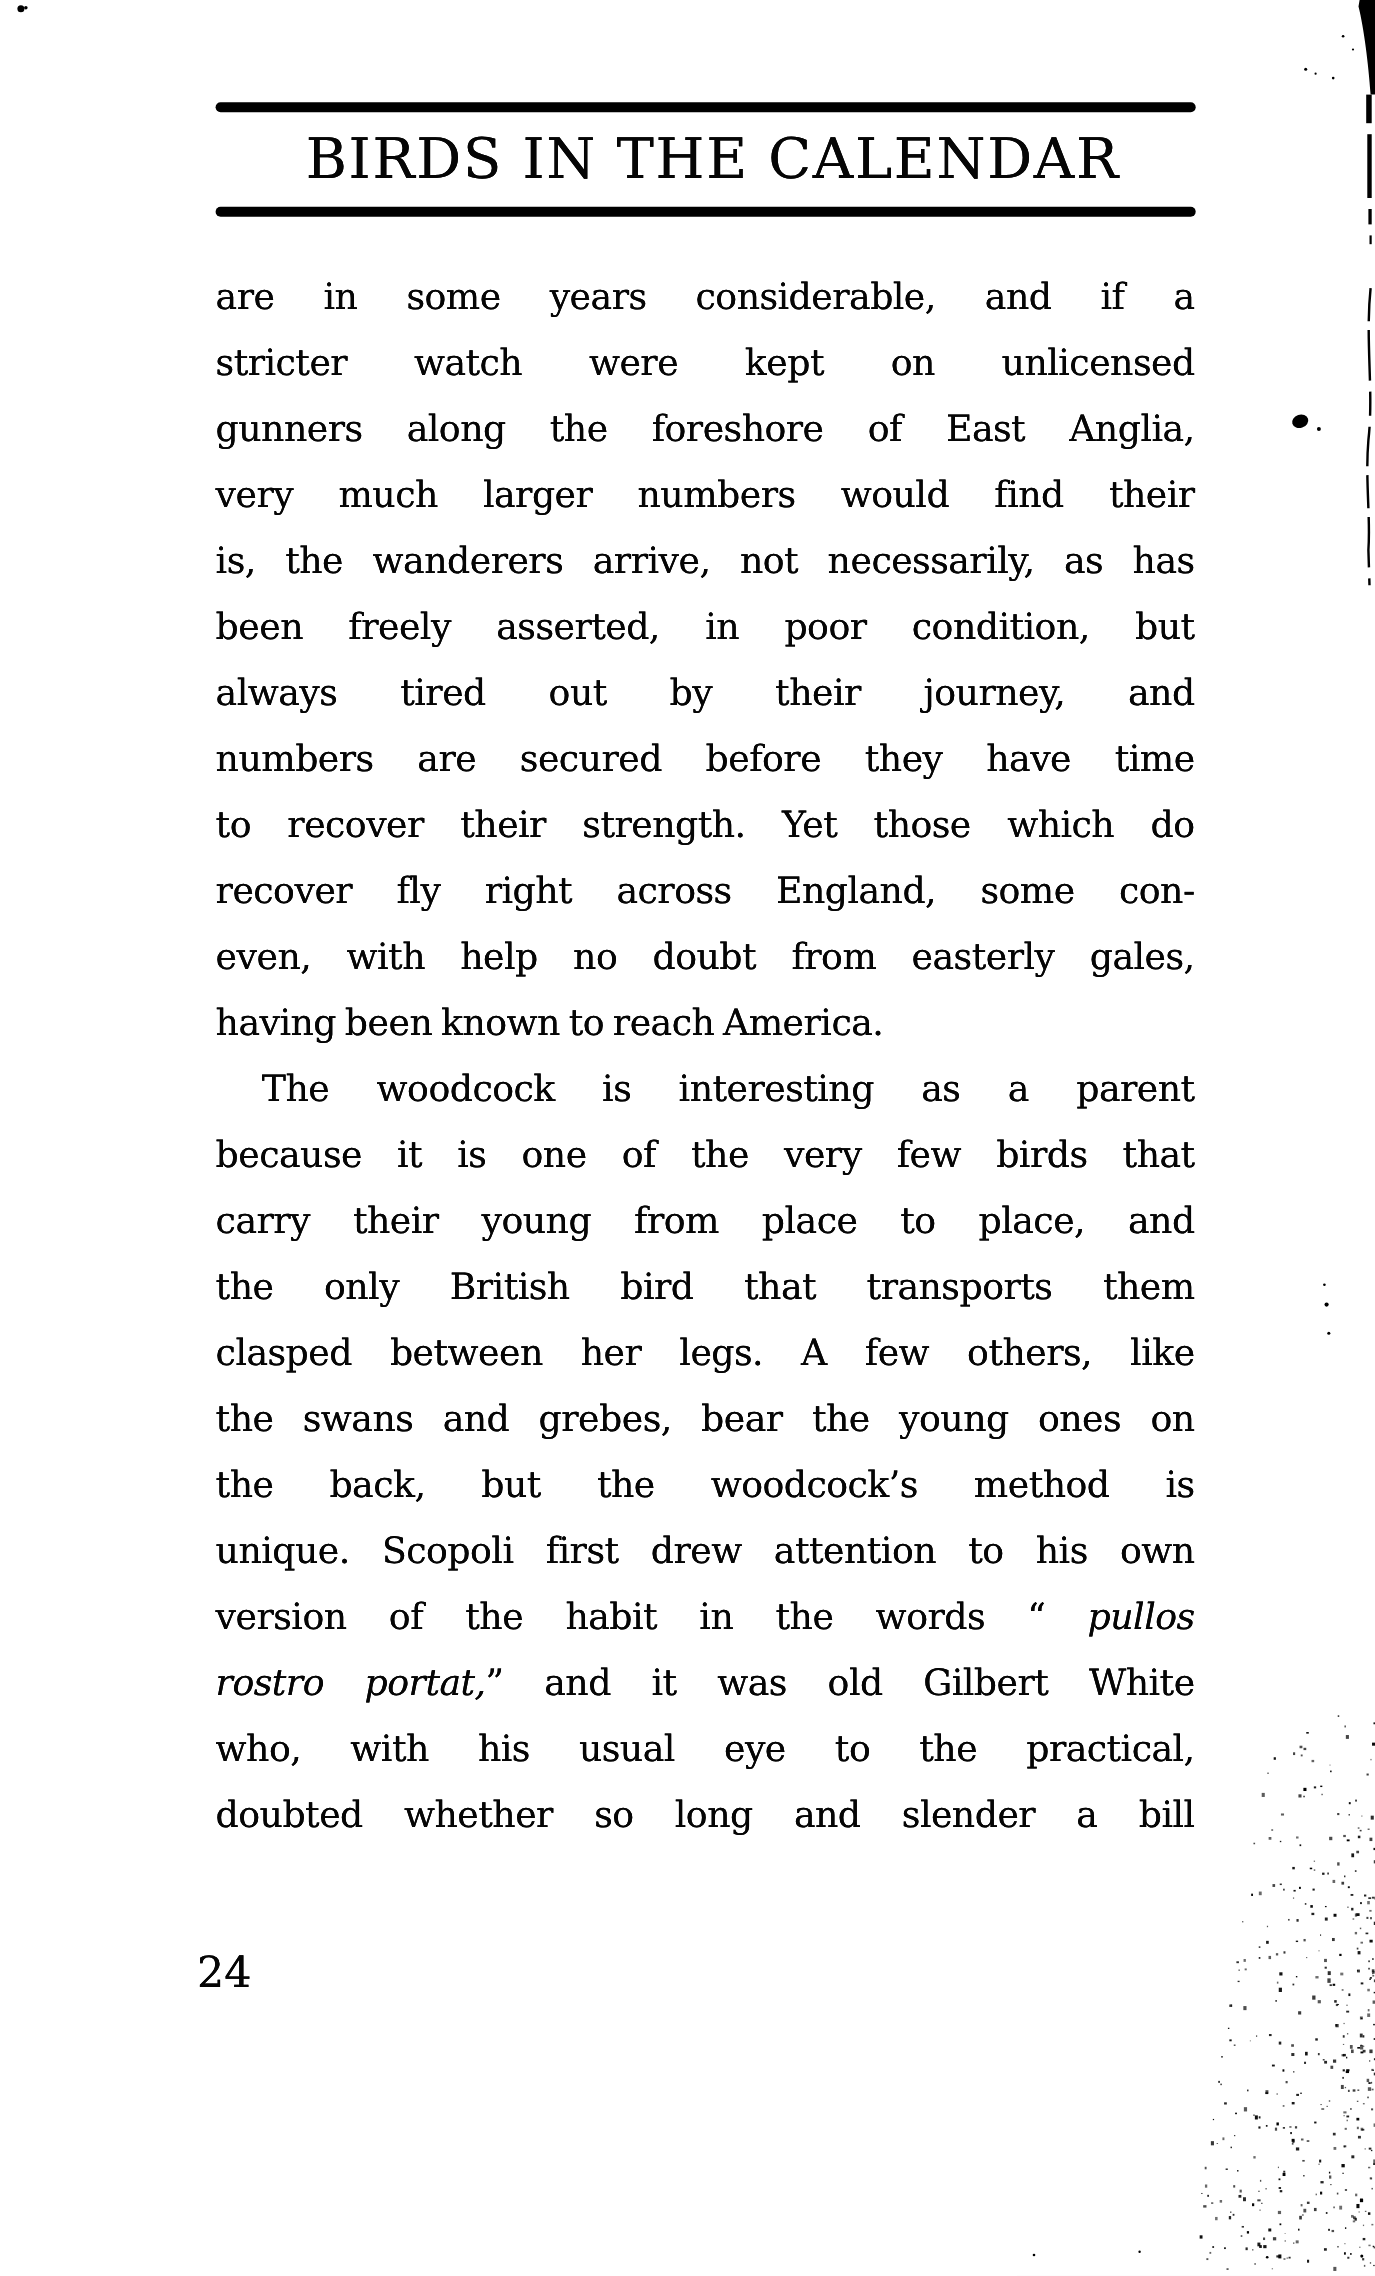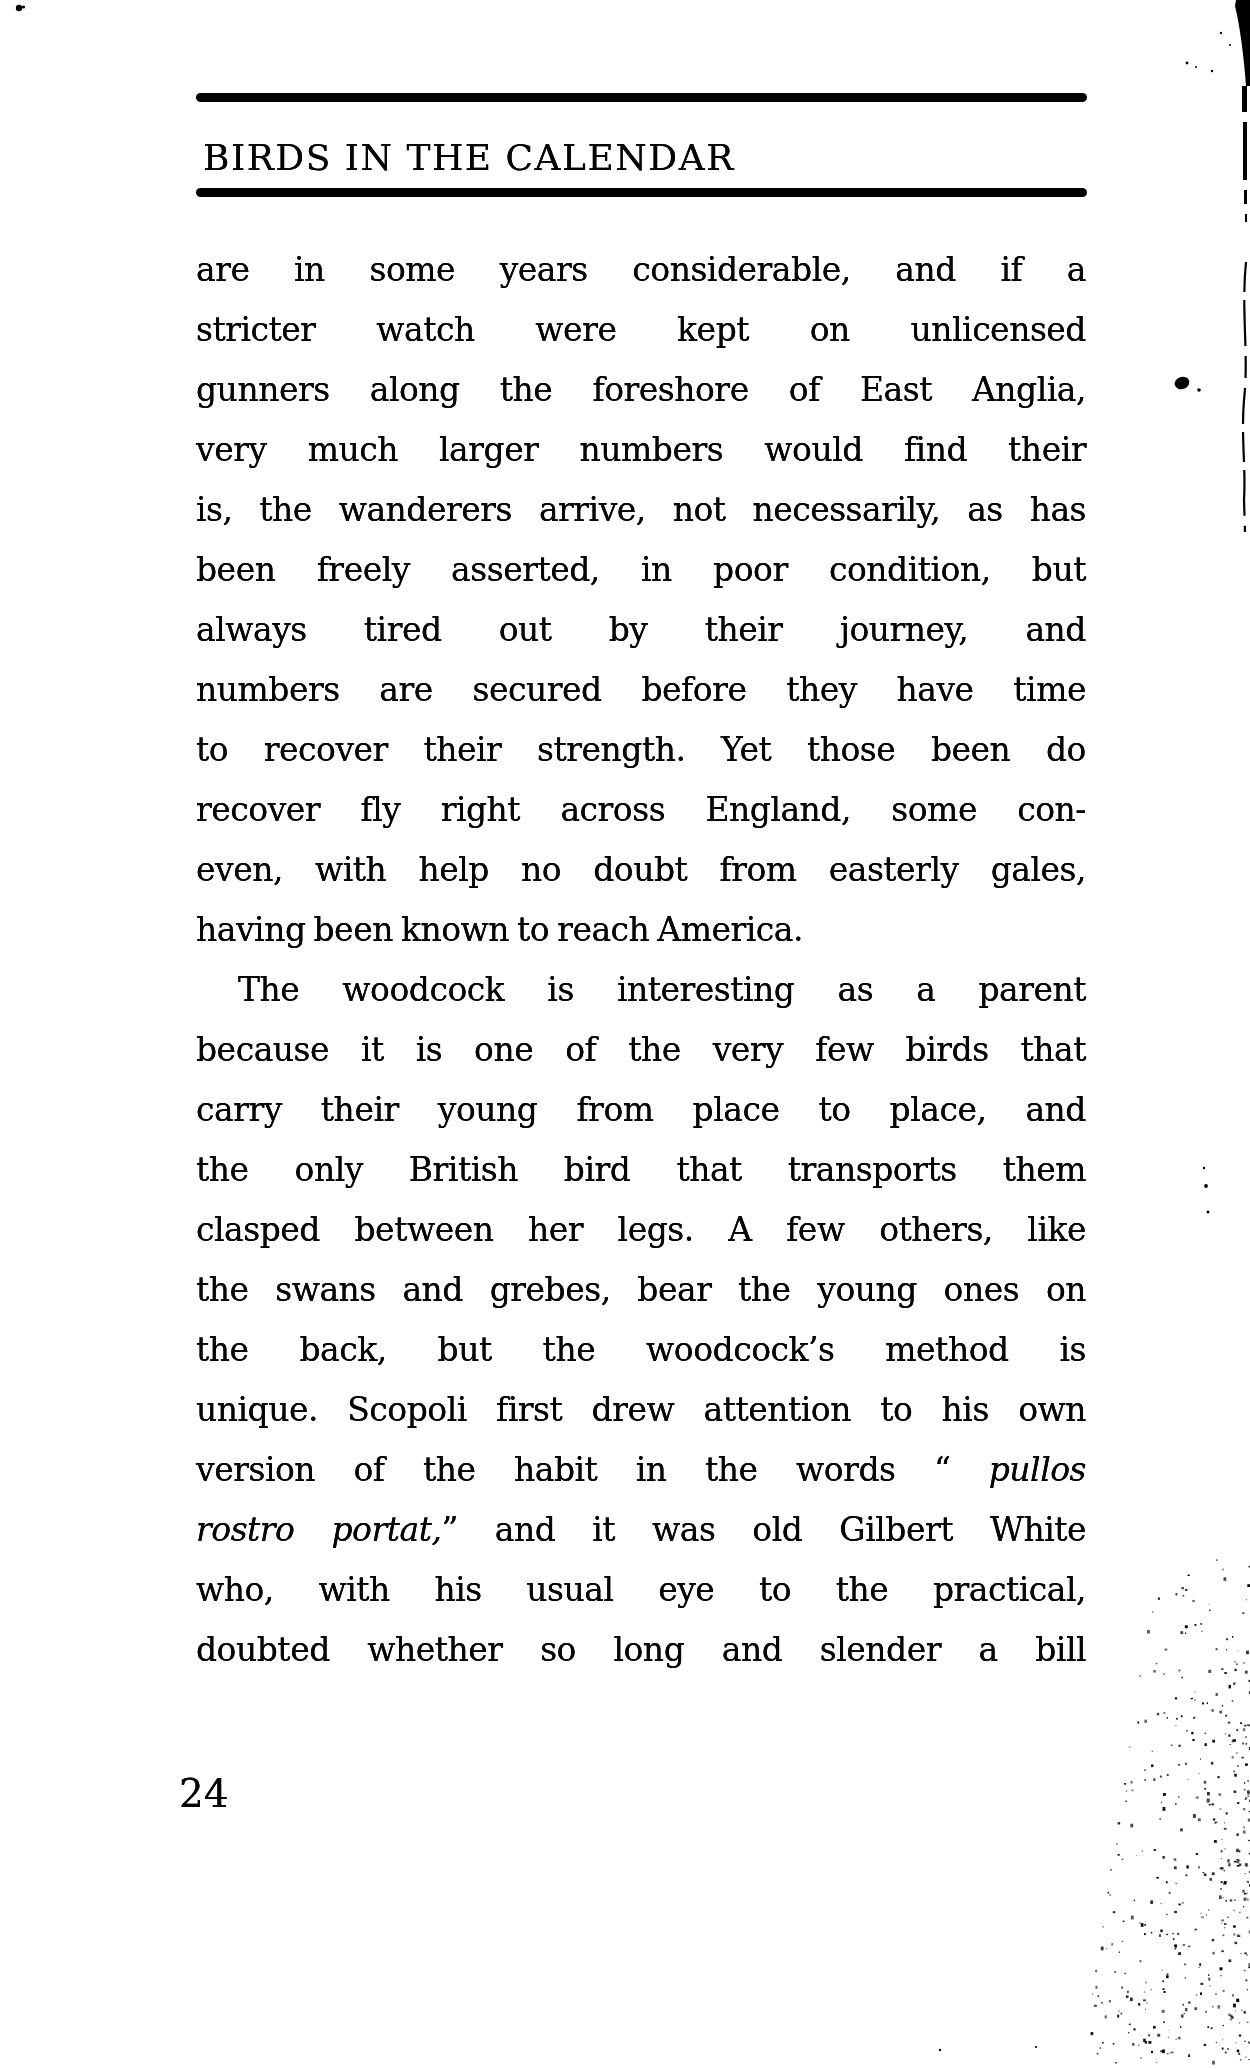--- a/index.html
+++ b/index.html
@@ -12,27 +12,26 @@
     color:#050505;
   }
   .rule{
     position:absolute;left:196px;width:891px;height:9px;
     background:#000;border-radius:5px;
   }
   #rule-top{top:93px;}
   #rule-bottom{top:188px;}
   #chapter-title{
     position:absolute;top:120px;left:196px;width:890px;
-    text-align:left;
-    font-size:36px;line-height:1;
+    text-align:center;
+    font-size:51px;line-height:1;
     letter-spacing:1.5px;
     transform:translateX(7px);
     white-space:nowrap;
     text-shadow:0 0 0.6px #000;
-    margin-top:20px;
   }
   #body-text{
     position:absolute;top:213px;left:196px;width:890px;
     font-size:33px;line-height:60px;
     letter-spacing:-0.5px;word-spacing:-2px;
     text-shadow:0 0 0.5px #000;
     margin-top:27px;
   }
   .line{
     text-align:justify;
@@ -71,21 +70,21 @@
 
   <div id="body-text">
       <div class="line"><span>are in some years considerable, and if a</span></div>
       <div class="line"><span>stricter watch were kept on unlicensed</span></div>
       <div class="line"><span>gunners along the foreshore of East Anglia,</span></div>
       <div class="line"><span>very much larger numbers would find their</span></div>
       <div class="line"><span>is, the wanderers arrive, not necessarily, as has</span></div>
       <div class="line"><span>been freely asserted, in poor condition, but</span></div>
       <div class="line"><span>always tired out by their journey, and</span></div>
       <div class="line"><span>numbers are secured before they have time</span></div>
-      <div class="line"><span>to recover their strength. Yet those been do</span></div>
+      <div class="line"><span>to recover their strength. Yet those which do</span></div>
       <div class="line"><span>recover fly right across England, some con-</span></div>
       <div class="line"><span>even, with help no doubt from easterly gales,</span></div>
       <div class="line last"><span>having been known to reach America.</span></div>
       <div class="line indent"><span>The woodcock is interesting as a parent</span></div>
       <div class="line"><span>because it is one of the very few birds that</span></div>
       <div class="line"><span>carry their young from place to place, and</span></div>
       <div class="line"><span>the only British bird that transports them</span></div>
       <div class="line"><span>clasped between her legs. A few others, like</span></div>
       <div class="line"><span>the swans and grebes, bear the young ones on</span></div>
       <div class="line"><span>the back, but the woodcock’s method is</span></div>

